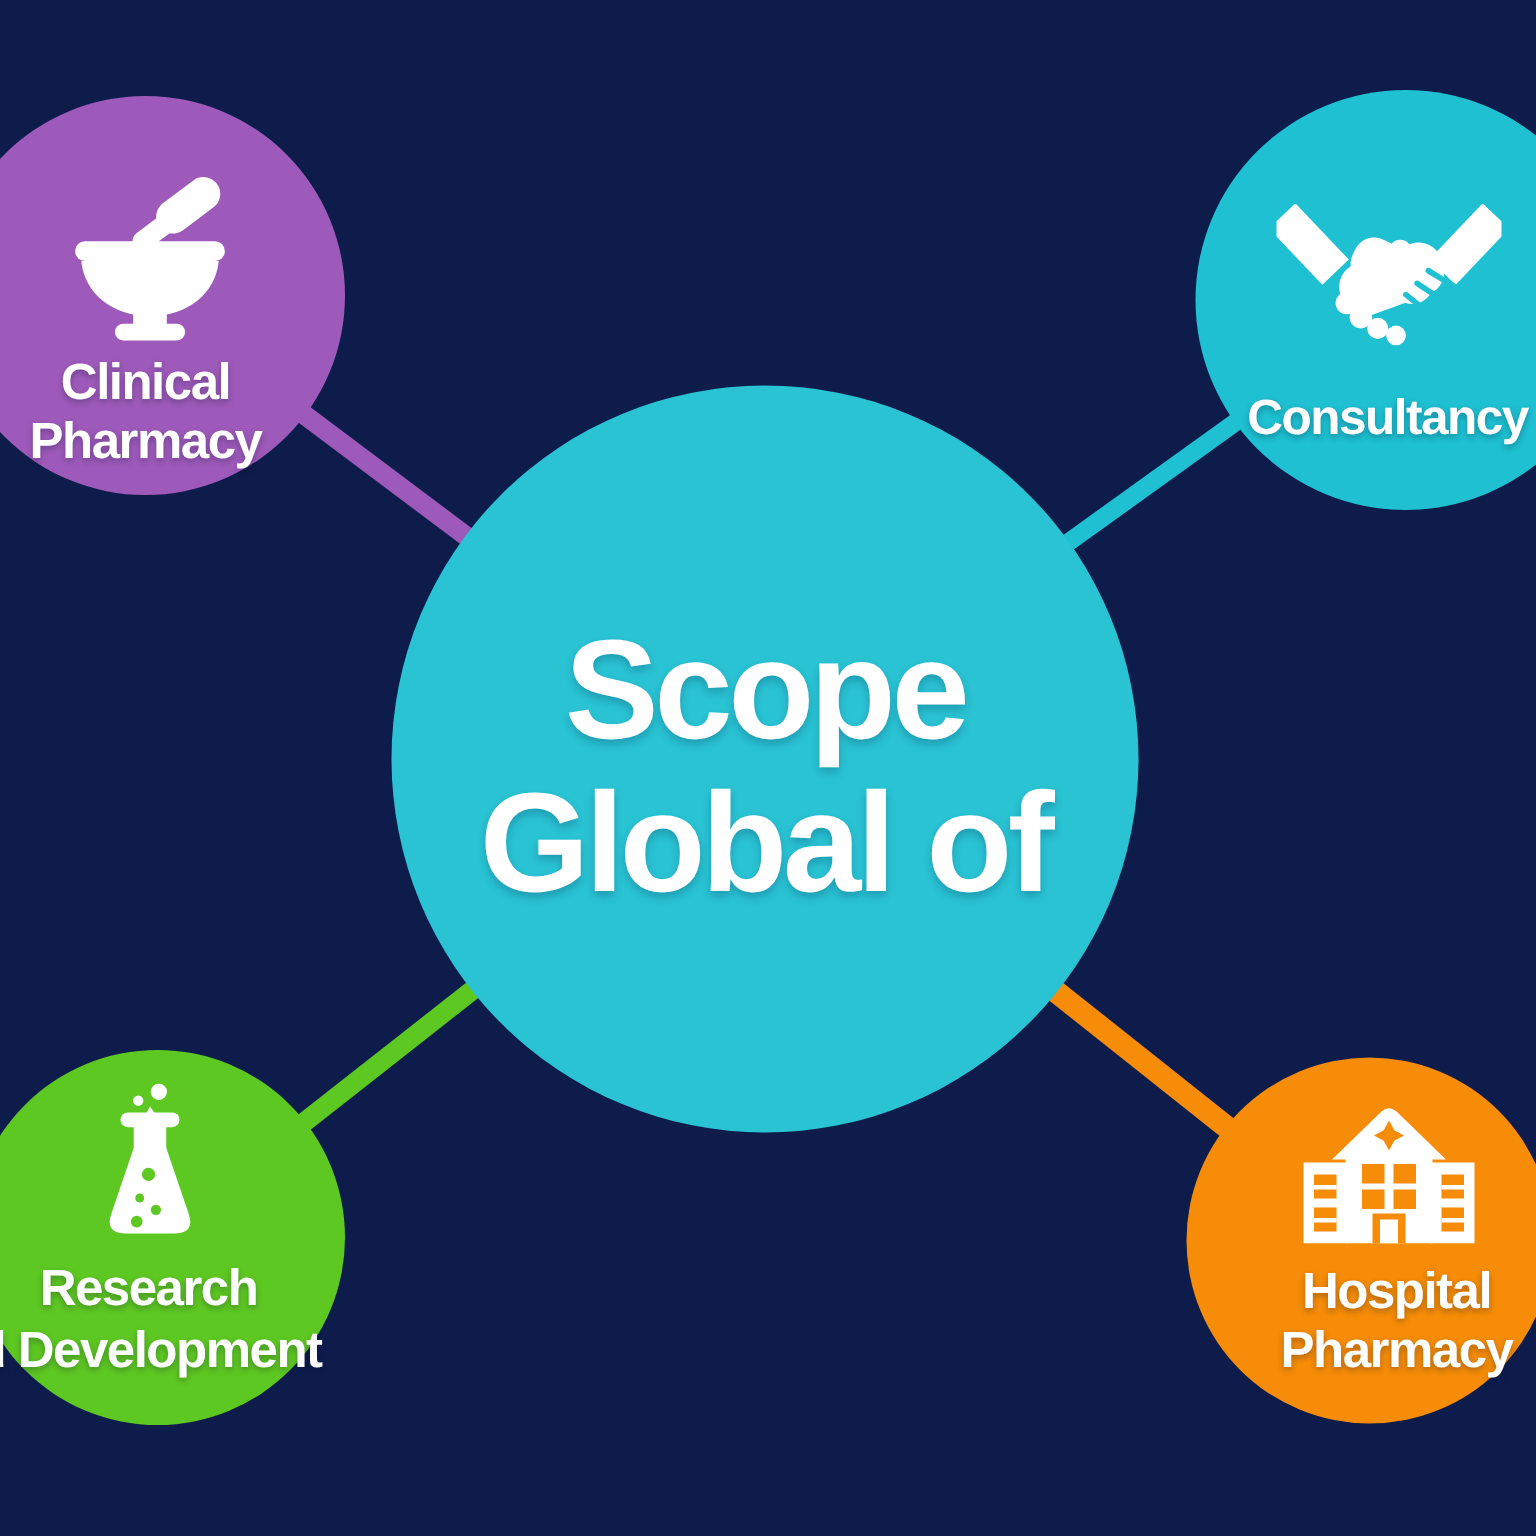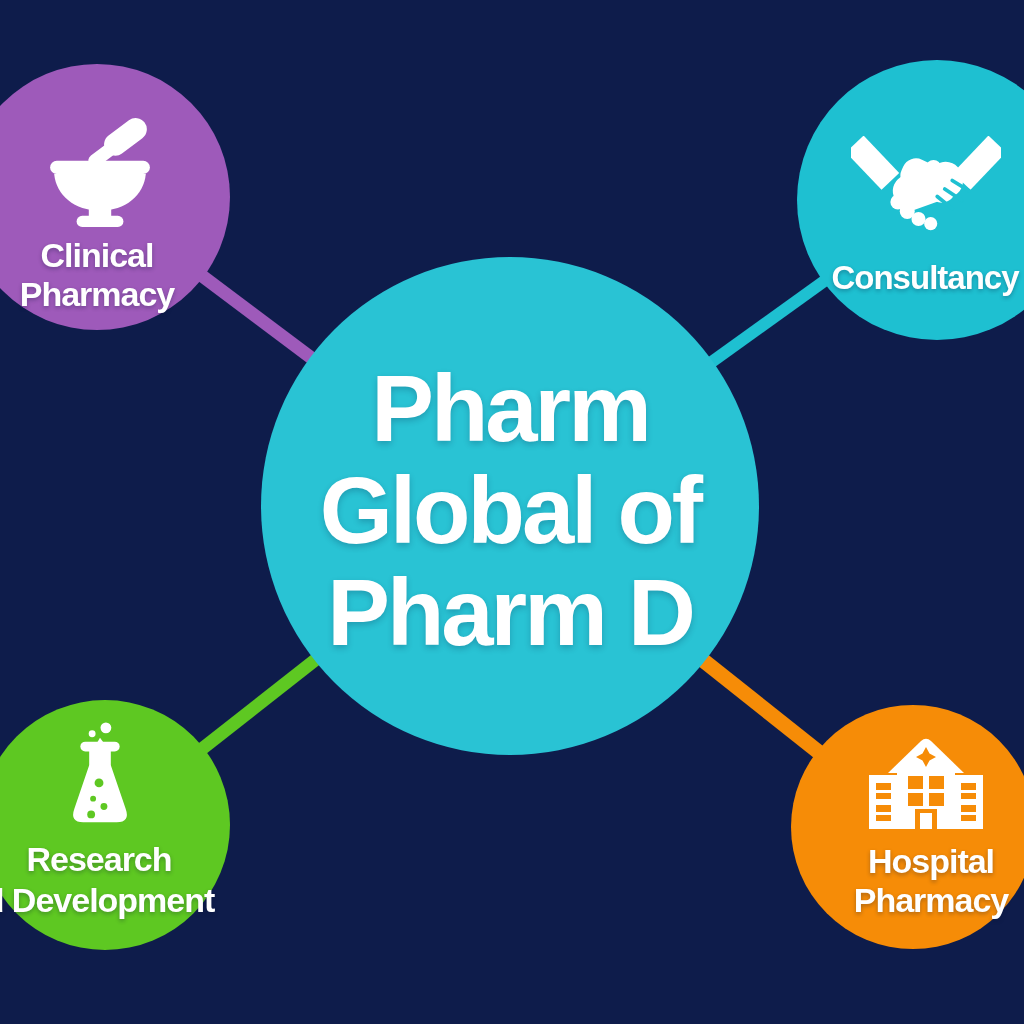--- a/index.html
+++ b/index.html
@@ -49,23 +49,22 @@
 
   <svg class="connectors">
     <line x1="97" y1="197" x2="510" y2="507" stroke-width="13" style="stroke: rgb(158, 90, 186);"></line>
     <line x1="937" y1="200" x2="510" y2="507" stroke-width="12" style="stroke: rgb(30, 192, 209);"></line>
     <line x1="105" y1="825" x2="510" y2="507" stroke-width="13" style="stroke: rgb(94, 200, 34);"></line>
     <line x1="913" y1="827" x2="510" y2="507" stroke-width="15" style="stroke: rgb(246, 140, 7);"></line>
   </svg>
 
   <div class="circle c-central" style="background-color: rgb(41, 195, 212);">
     <div class="central-text">
-      <div>Pharm</div>
+      <div>Scope</div>
       <div>Global of</div>
-      <div>Pharm D</div>
     </div>
   </div>
 
   <div class="circle c-clinical" style="background-color: rgb(158, 90, 186);">
     <svg class="node-content icon-clinical" width="112" height="112" viewBox="0 0 110 110" fill="#ffffff">
       <line x1="70" y1="28" x2="90" y2="13" stroke="#ffffff" stroke-width="22" stroke-linecap="round"></line>
       <line x1="50" y1="44" x2="74" y2="26" stroke="#ffffff" stroke-width="13" stroke-linecap="round"></line>
       <rect x="6" y="44" width="98" height="13" rx="6.5"></rect>
       <path d="M10,57 C12,78 30,93 55,93 C80,93 98,78 100,57 Z"></path>
       <rect x="44" y="90" width="22" height="10"></rect>

